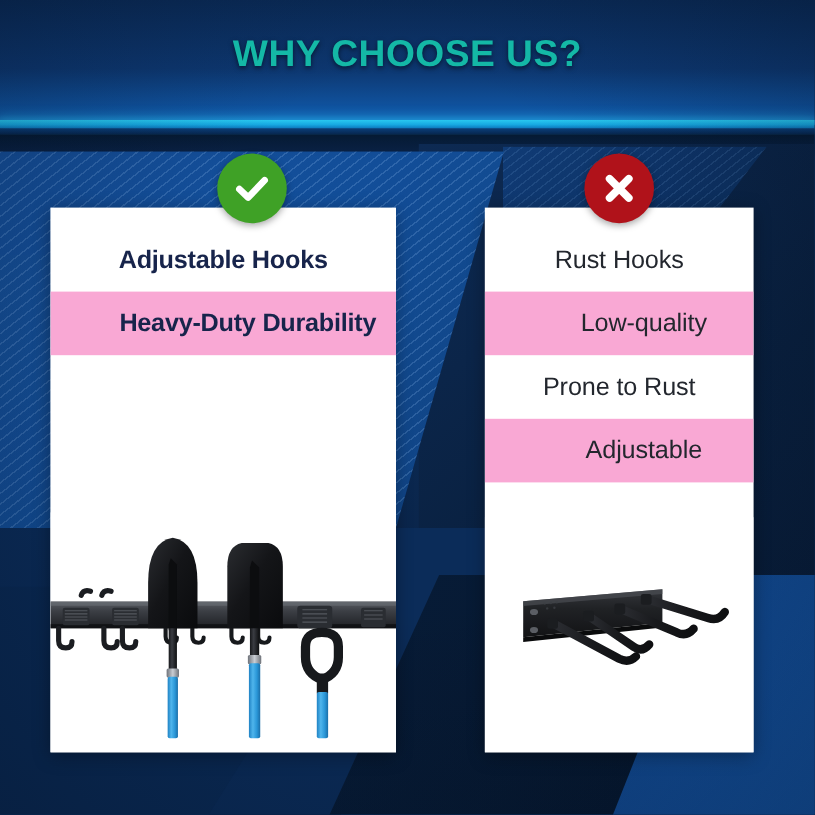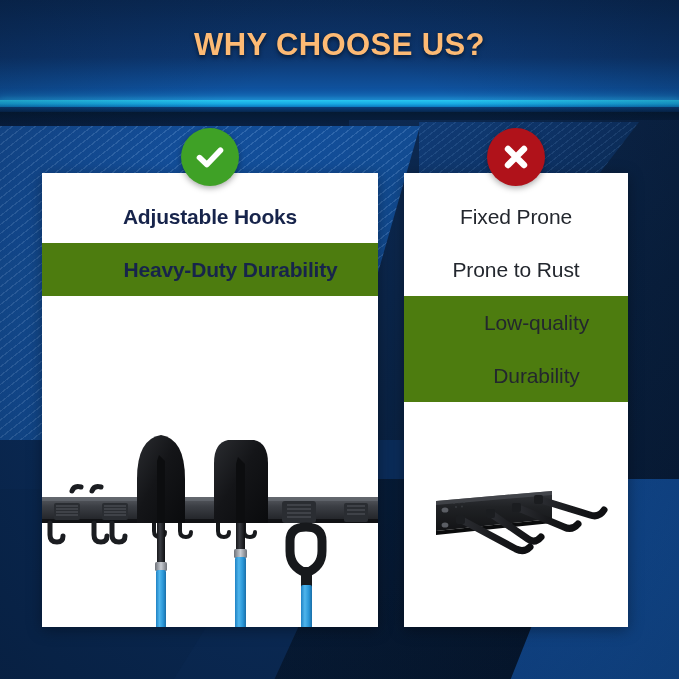--- a/index.html
+++ b/index.html
@@ -89,56 +89,56 @@
   .bg-vignette {
     position:absolute; inset:0;
     background: radial-gradient(ellipse at 50% 42%, rgba(0,0,0,0) 40%, rgba(2,10,24,.30) 100%);
     pointer-events:none;
   }
 
   
   .title {
     position: absolute; top: 27px; left: 0; width: 100%;
     text-align: center;
-    color: #fdba74;
+    color: #14b8a6;
     font-size: 31px;
     font-weight: bold;
     letter-spacing: .4px;
     text-shadow: 0 2px 4px rgba(0,0,0,.55);
   }
 
   
   .card {
     position: absolute;
     background: #ffffff;
     box-shadow: 0 3px 14px rgba(0,0,0,.35);
     overflow: hidden;
   }
-  .card-pros { left: 42px; top: 173px; width: 336px; height: 454px; }
+  .card-pros { left: 42px; top: 173px; width: 288px; height: 454px; }
   .card-cons { left: 404px; top: 173px; width: 224px; height: 454px; }
 
   .badge {
     position: absolute;
     width: 58px; height: 58px;
     border-radius: 50%;
     top: 128px;
     z-index: 5;
     box-shadow: 0 2px 6px rgba(0,0,0,.35);
     display: flex; align-items: center; justify-content: center;
   }
   .badge-pros { left: 181px; background: #3fa126; }
   .badge-cons { left: 487px; background: #b0121a; }
   .badge svg { display:block; }
 
   .rows { position: absolute; left:0; right:0; top:0; }
   .row {
     display: flex; align-items: center; justify-content: center;
     text-align: center;
   }
-  .row.alt { background: #4d7c0f; padding-left: 41px; }
+  .row.alt { background: #f9a8d4; padding-left: 41px; }
 
   .card-pros .row { height: 53px; }
   .card-pros .row-label {
     color: #17244b;
     font-weight: bold;
     font-size: 21px;
     letter-spacing: -.2px;
   }
   .card-cons .row { height: 53px; }
   .card-cons .row-label {
@@ -275,30 +275,30 @@
           <rect x="259" y="158" width="11" height="45" rx="2" fill="url(#handleg)"></rect>
         </g>
       </svg>
     </div>
   </div>
 
   <div class="card card-cons">
     <div class="rows">
       <div class="spacer-top"></div>
       <div class="row">
-        <span class="row-label">Fixed Prone</span>
+        <span class="row-label">Rust Hooks</span>
+      </div>
+      <div class="row alt">
+        <span class="row-label">Low-quality</span>
       </div>
       <div class="row">
         <span class="row-label">Prone to Rust</span>
       </div>
       <div class="row alt">
-        <span class="row-label">Low-quality</span>
-      </div>
-      <div class="row alt">
-        <span class="row-label">Durability</span>
+        <span class="row-label">Adjustable</span>
       </div>
     </div>
 
     <div class="product product-cons">
       <svg viewBox="0 0 224 196" preserveAspectRatio="xMidYMid meet">
         <defs>
           <linearGradient id="plateg" x1="0" y1="0" x2="0" y2="1">
             <stop offset="0%" stop-color="#34363b"></stop>
             <stop offset="40%" stop-color="#202225"></stop>
             <stop offset="100%" stop-color="#121315"></stop>

